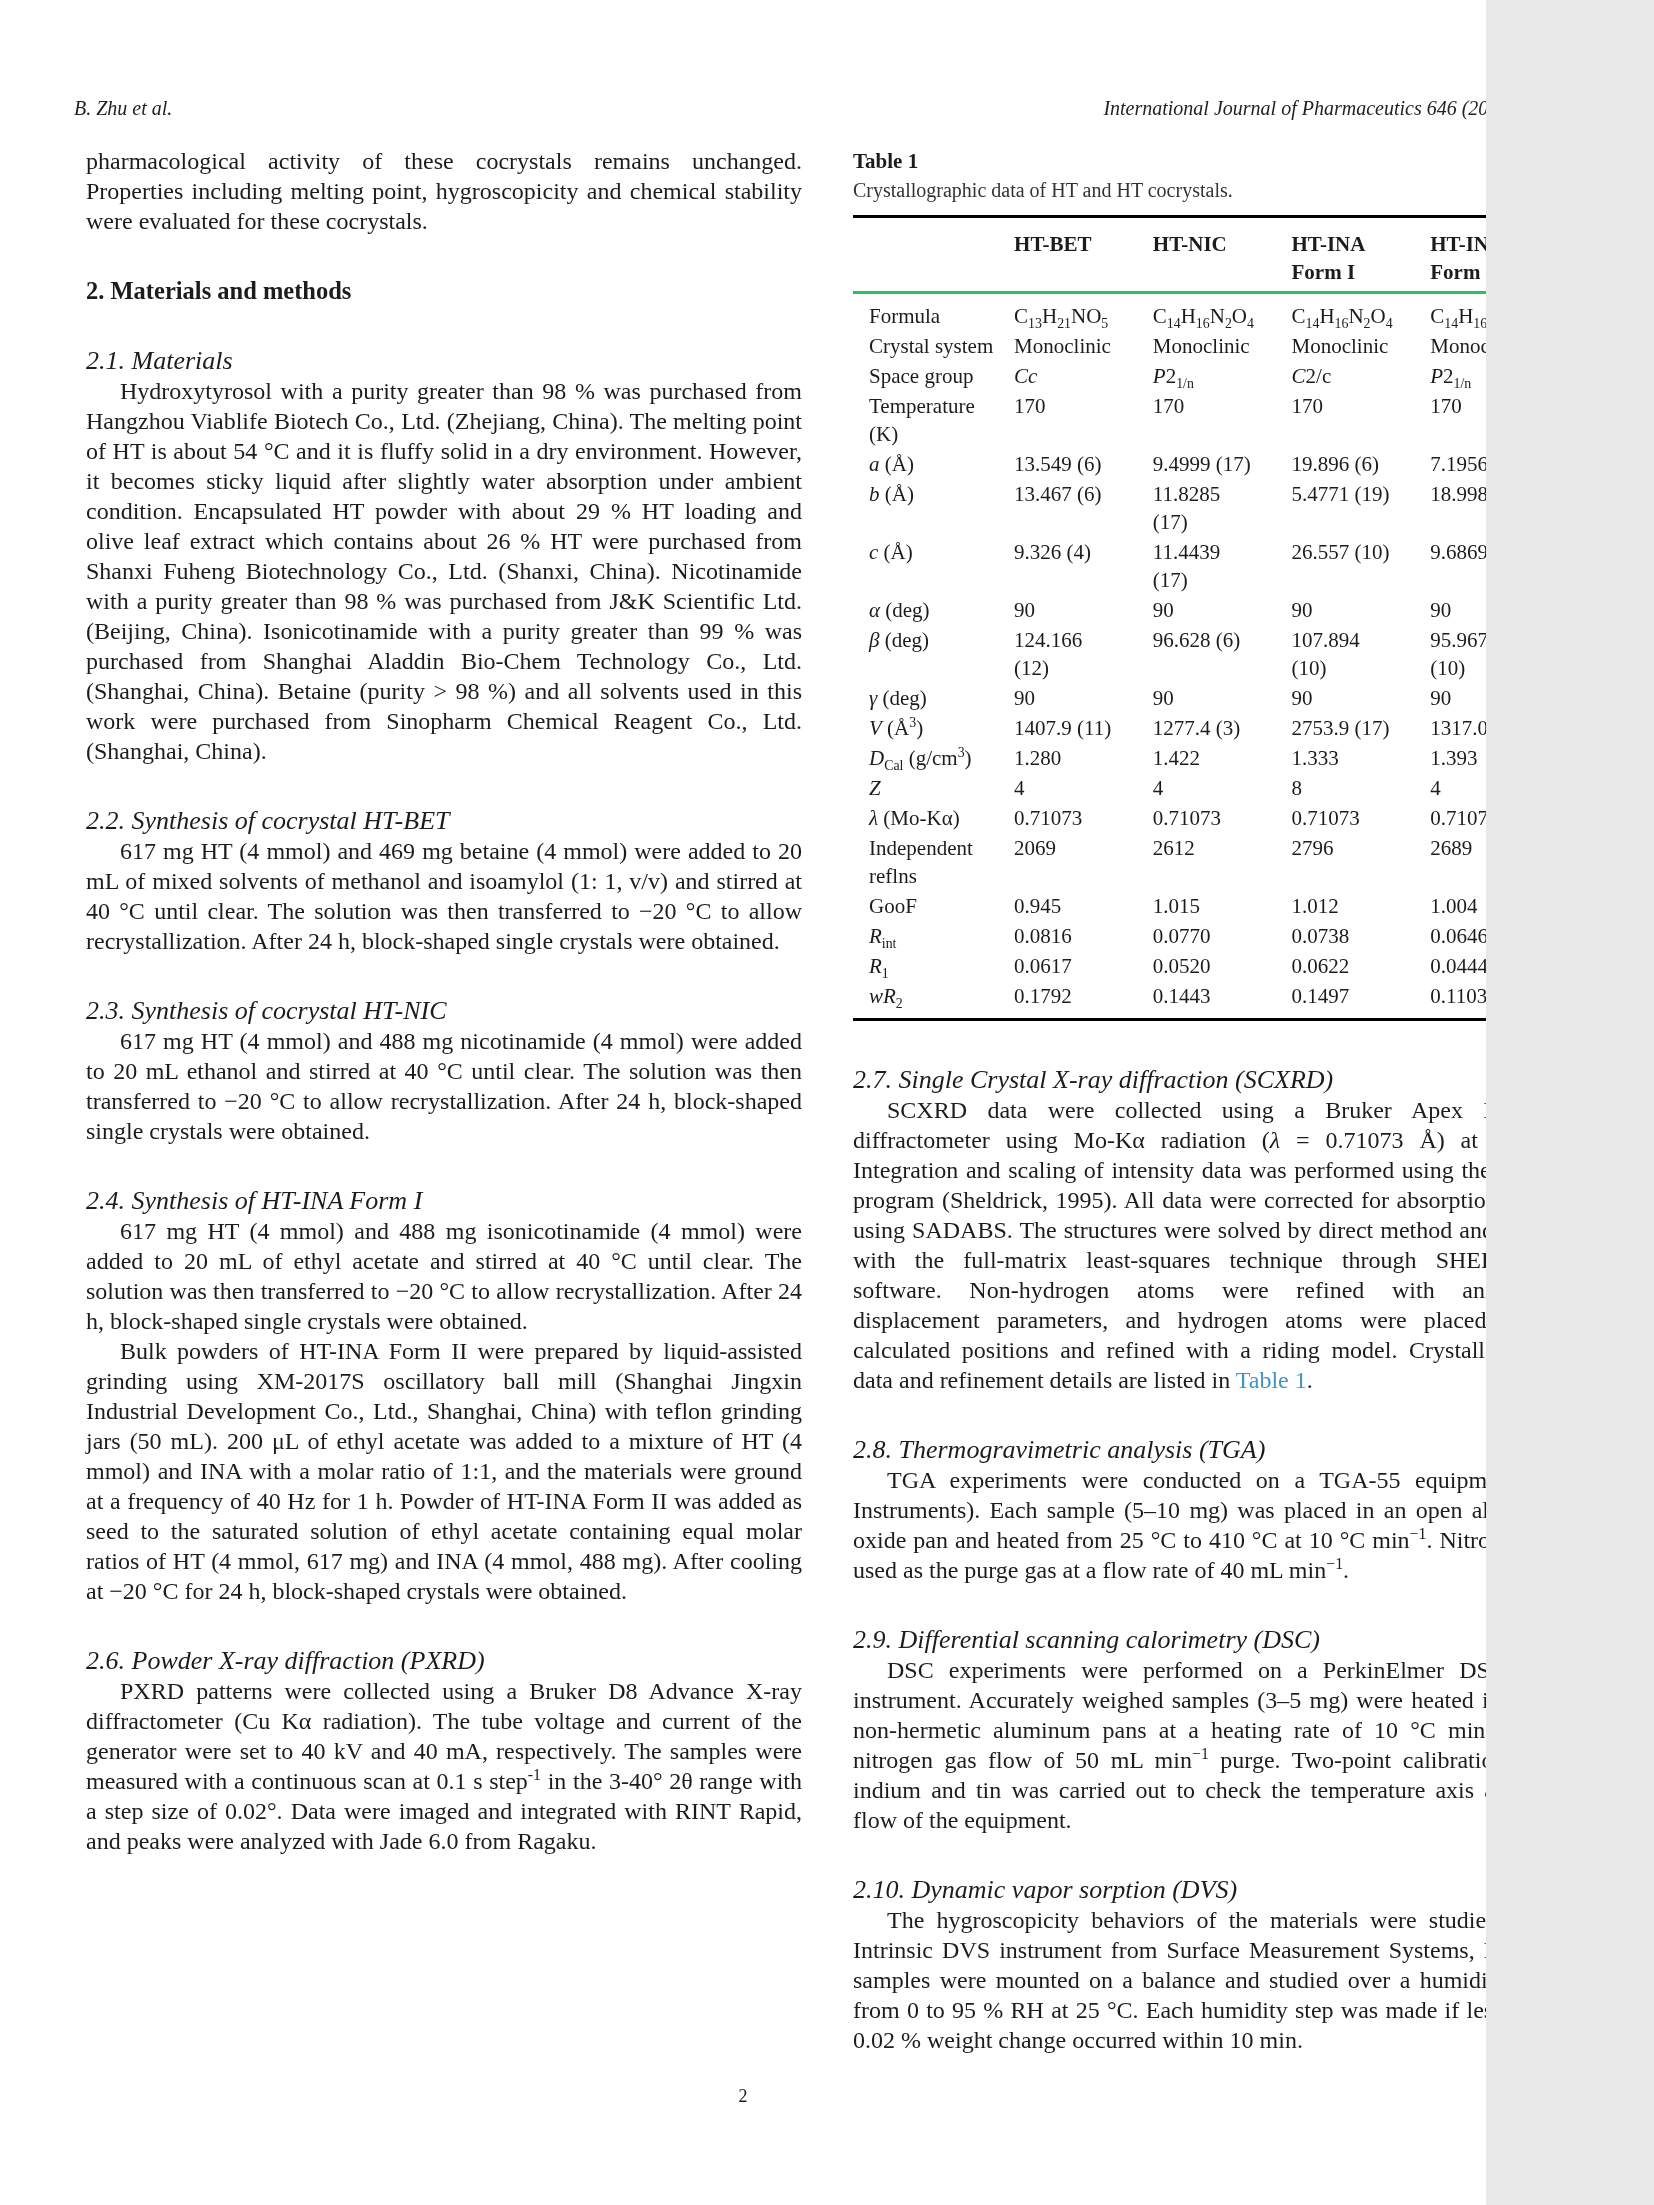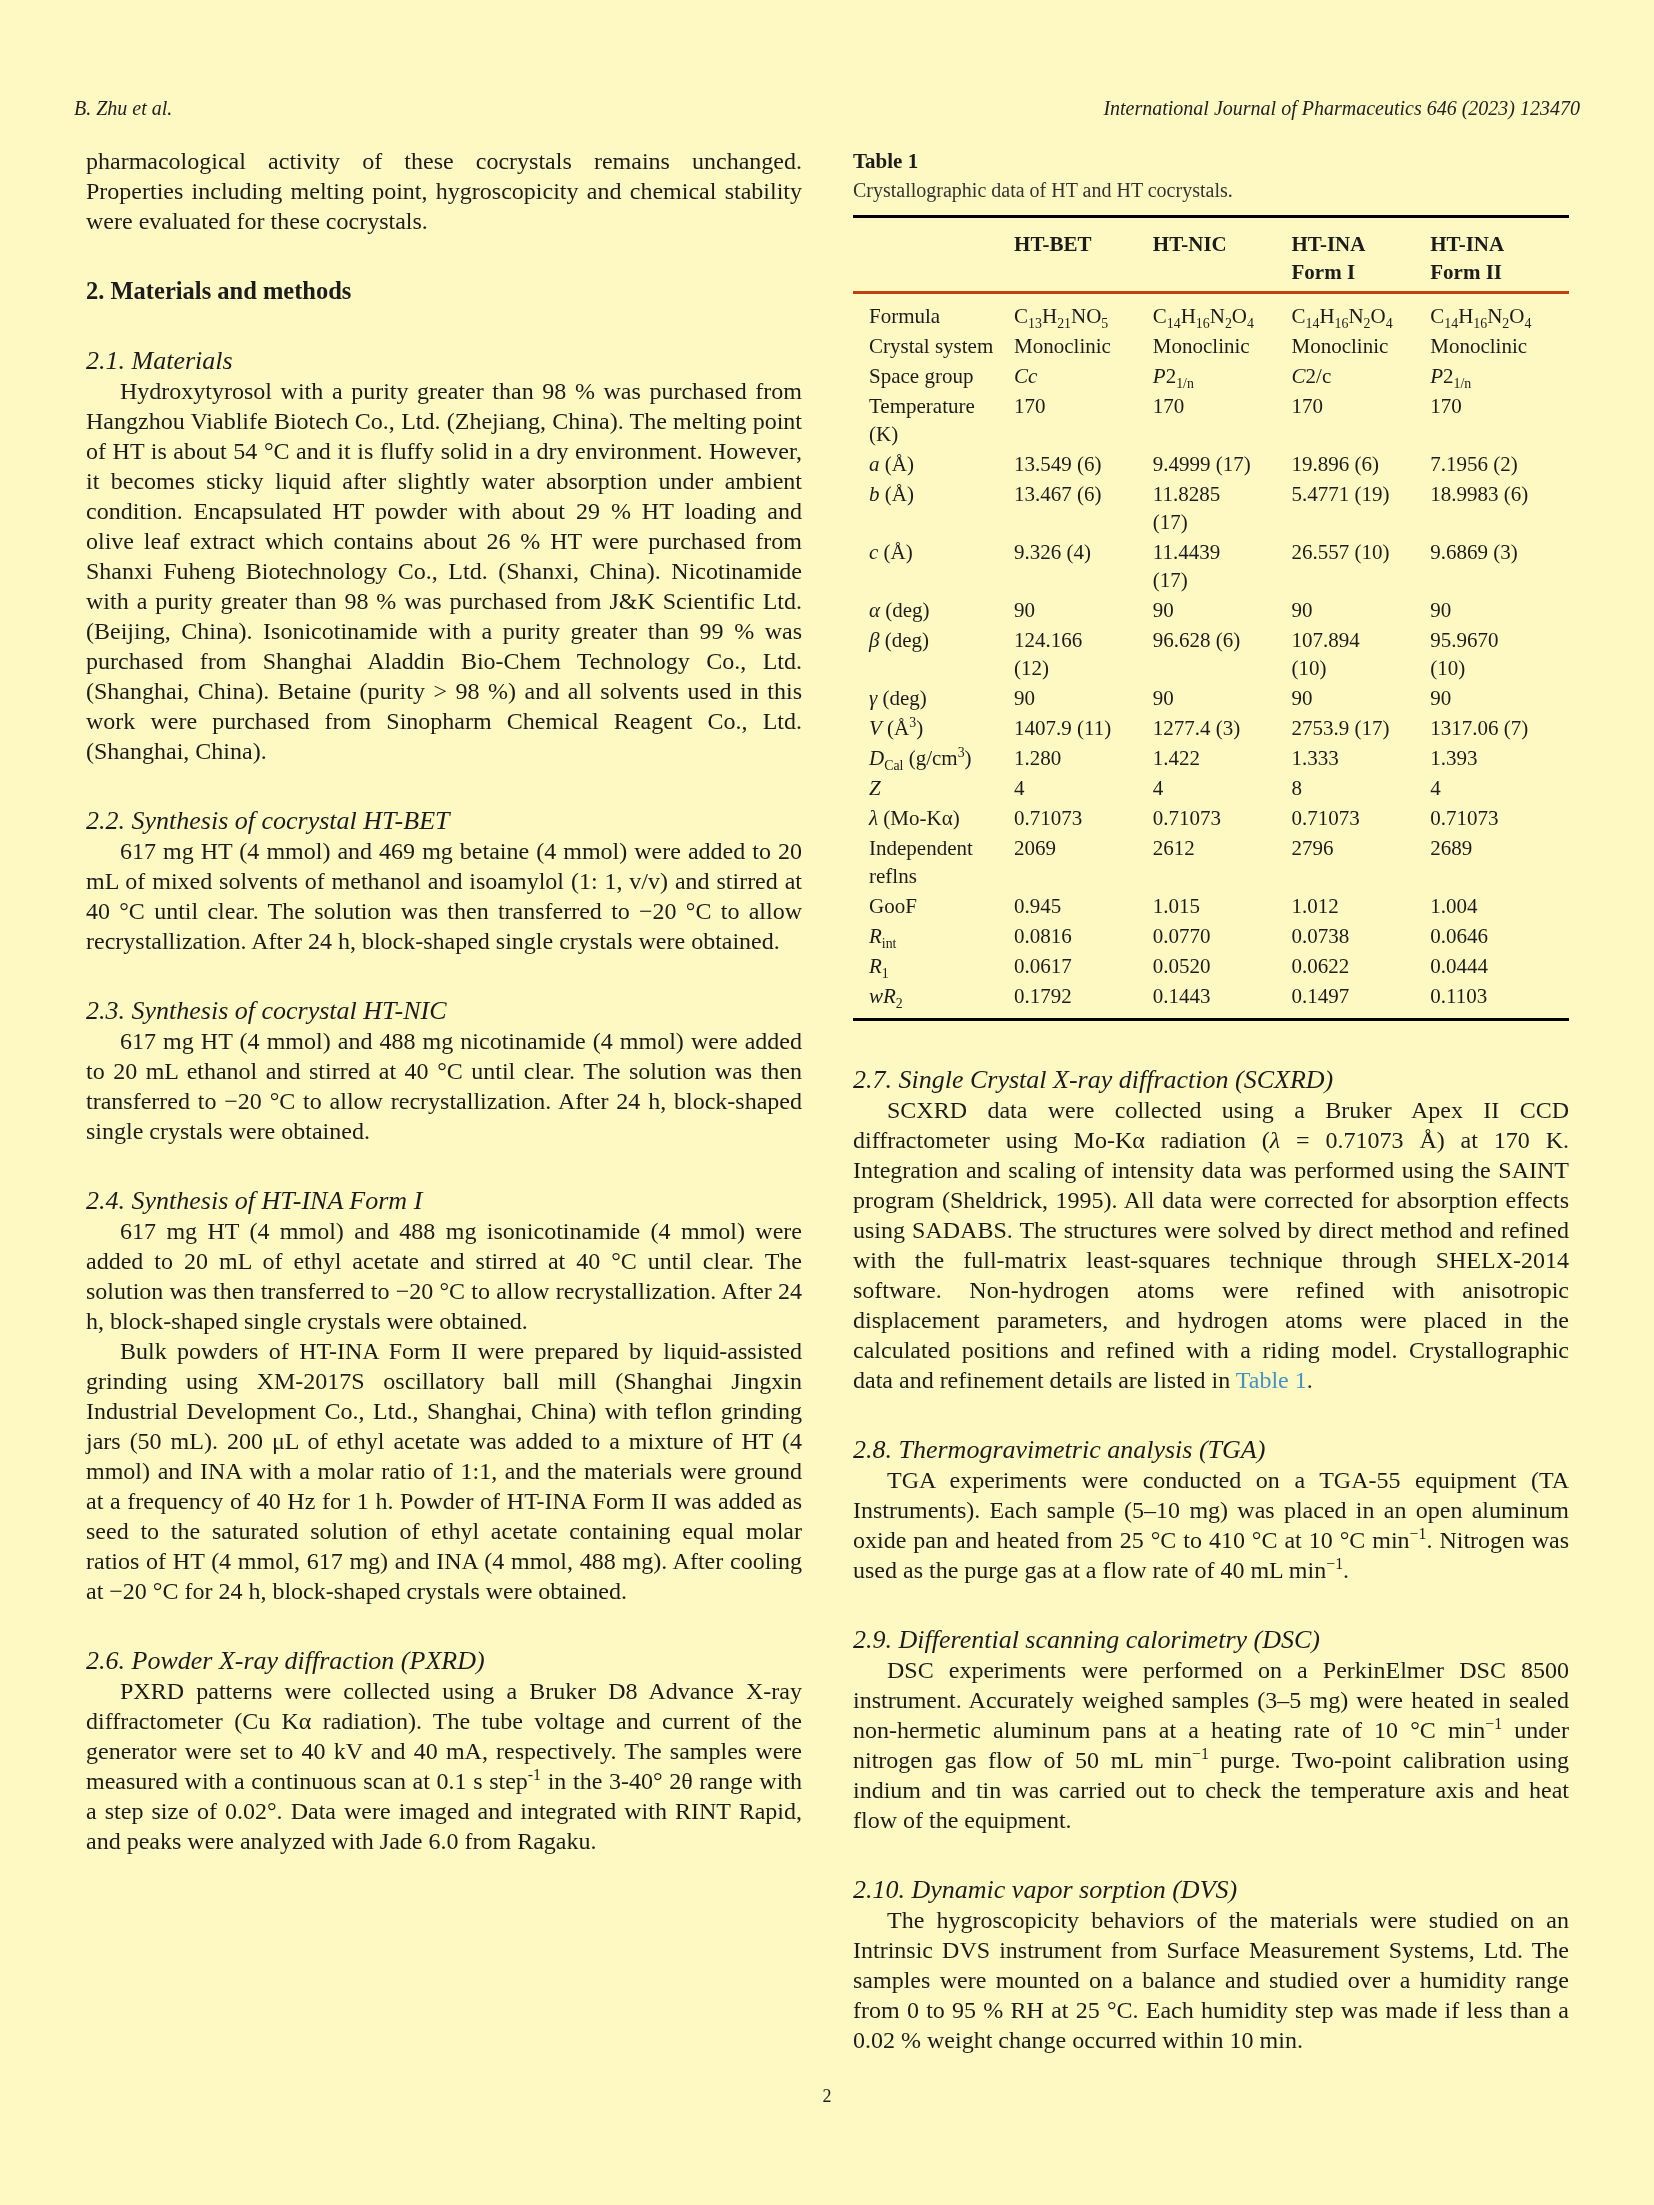--- a/index.html
+++ b/index.html
@@ -1,19 +1,19 @@
 <!DOCTYPE html>
 <html style="--link-color: #4292c4;"><head>
 <meta charset="utf-8">
 <style>
   html,body{margin:0;padding:0;background:#e8e8e8;}
   .page{
     position:relative;
-    width:1654px;height:2205px;
-    background:#fef9c3;
+    width:1486px;height:2205px;
+    background:#ffffff;
     font-family:"Liberation Serif","DejaVu Serif",serif;
     color:#1c1c1c;
     overflow:hidden;
   }
   .running-head{
     position:absolute;top:96px;left:74px;width:1506px;
     display:flex;justify-content:space-between;
     font-style:italic;font-size:20px;line-height:24px;color:#222;
   }
   .col{position:absolute;top:146px;width:716px;}
@@ -41,21 +41,21 @@
     border-top:3px solid #000;border-bottom:3px solid #000;
     font-size:21px;line-height:28px;
   }
   table.crystal col.lbl{width:22.5%;}
   table.crystal col.val{width:19.375%;}
   table.crystal th,table.crystal td{
     text-align:left;vertical-align:top;font-weight:normal;
     padding:1px 6px 1px 0;white-space:pre-line;
   }
   table.crystal thead th{
-    font-weight:bold;border-bottom:3px solid #c2410c;
+    font-weight:bold;border-bottom:3px solid #22c55e;
     padding-top:12px;padding-bottom:5px;
   }
   table.crystal tbody tr:first-child th,
   table.crystal tbody tr:first-child td{padding-top:8px;}
   table.crystal tbody tr:last-child th,
   table.crystal tbody tr:last-child td{padding-bottom:8px;}
   table.crystal tbody th{padding-left:16px;}
   sub{font-size:66%;line-height:0;}
   sup{font-size:66%;line-height:0;}
   .xref{color:var(--link-color,#4292c4);}

